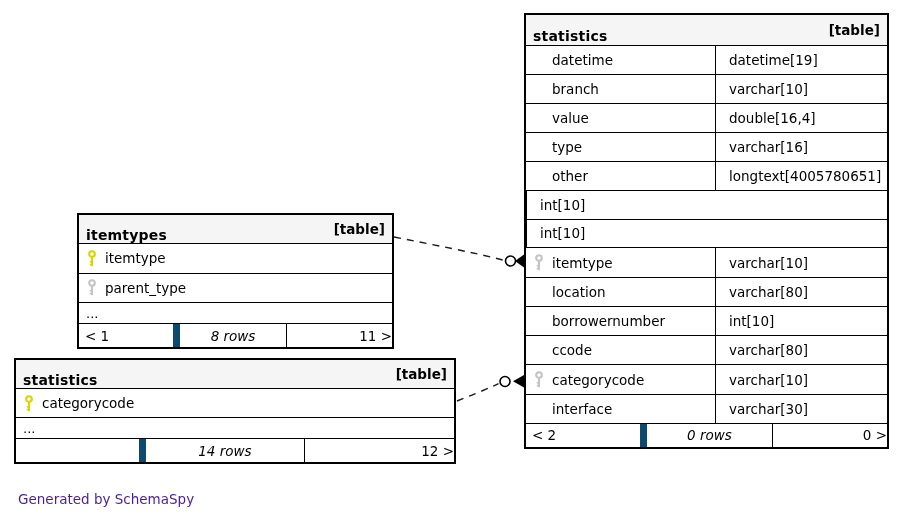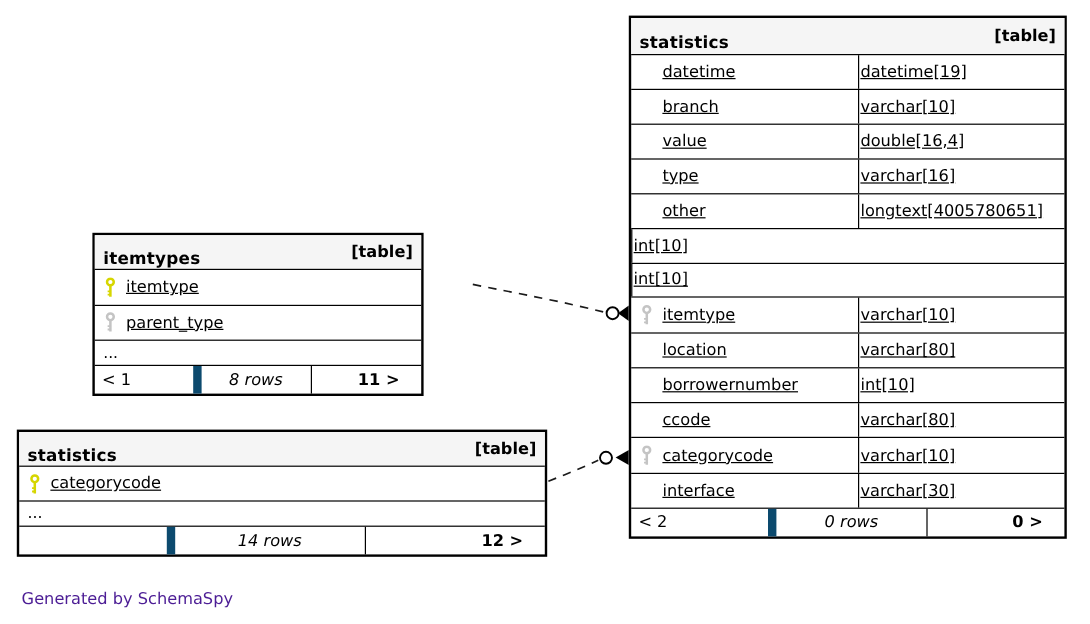--- a/index.html
+++ b/index.html
@@ -13,33 +13,33 @@
   .rel-odot{fill:#ffffff;stroke:#000;stroke-width:1.6;}
   .rel-inv{fill:#000;stroke:none;}
 
   
   .tbl{position:absolute;display:flex;flex-direction:column;border:2px solid #000;background:#fff;}
   .t-header{display:flex;align-items:center;justify-content:space-between;
             background:#f5f5f5;padding:0 7px;flex:0 0 28px;}
   .t-header.tall{flex-basis:30px;}
   .t-name{font-weight:bold;font-size:14px;letter-spacing:.2px;margin-top:12px;}
   .t-badge{font-size:13.5px;font-weight:bold;}
-  .t-row{display:flex;align-items:stretch;border-top:1px solid #000;flex:1 1 auto;min-height:0;text-decoration:underline;}
+  .t-row{display:flex;align-items:stretch;border-top:1px solid #000;flex:1 1 auto;min-height:0;}
   .cell-name{flex:1 1 auto;display:flex;align-items:center;min-width:0;}
   .keyspace{flex:0 0 26px;display:flex;align-items:center;padding-left:8px;}
   .colname{font-size:13.5px;white-space:nowrap;}
   .cell-type{flex:0 0 172px;border-left:1px solid #000;display:flex;align-items:center;
-             padding-left:1px;font-size:13.5px;white-space:nowrap;}
+             padding-left:13px;font-size:13.5px;white-space:nowrap;}
   .t-dots{flex:0 0 21px;border-top:1px solid #000;display:flex;align-items:center;
           padding-left:7px;font-size:13px;}
   .t-footer{flex:0 0 24px;border-top:1px solid #000;display:flex;font-size:13.5px;}
   .f-cell{display:flex;align-items:center;min-width:0;}
   .f-left{justify-content:flex-start;padding-left:6px;}
   .f-mid{justify-content:center;border-left:7px solid #0c4a6e;border-right:1px solid #000;font-style:italic;}
-  .f-right{justify-content:flex-end;padding-right:18px;font-weight:bold;}
+  .f-right{justify-content:flex-end;padding-right:0;}
 
   
   .key{display:block;}
   .key.pk circle,.key.pk line{stroke:#d6d600;}
   .key.fk circle,.key.fk line{stroke:#c4c4c4;}
 
   .footer-note{position:absolute;left:18px;top:491px;font-size:13.5px;color:#4c1d95;}
 </style>
 </head>
 <body>
@@ -163,21 +163,21 @@
       <div class="cell-type">varchar[30]</div>
     </div>
 
     <div class="t-footer">
       <div class="f-cell f-left" style="flex:0 0 31.5%">&lt; 2</div>
       <div class="f-cell f-mid" style="flex:0 0 37%">0 rows</div>
       <div class="f-cell f-right" style="flex:1 1 auto">0 &gt;</div>
     </div>
   </div>
 
-  <div class="tbl" style="left:77px;top:194px;width:276px;height:136px">
+  <div class="tbl" style="left:77px;top:213px;width:317px;height:136px">
     <div class="t-header">
       <span class="t-name">itemtypes</span>
       <span class="t-badge">[table]</span>
     </div>
     <div class="t-row">
       <div class="cell-name">
           <span class="keyspace">
             <svg class="key pk" width="10" height="17" viewBox="0 0 10 17">
               <circle cx="5" cy="4" r="2.8" fill="none" stroke-width="2.1"></circle>
               <line x1="5" y1="6.8" x2="5" y2="16.2" stroke-width="2.1"></line>

